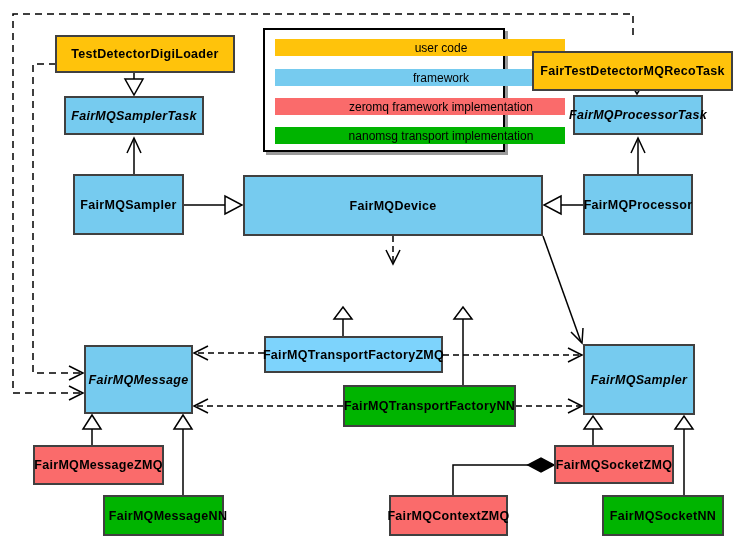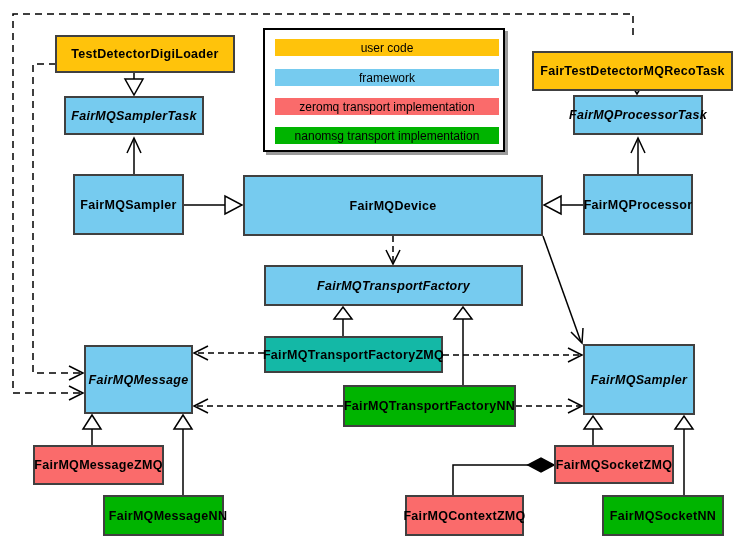--- a/index.html
+++ b/index.html
@@ -14,23 +14,23 @@
     font-weight:bold;font-size:12.5px;letter-spacing:.3px;color:#000;
     text-align:center;white-space:nowrap;
   }
   .abstract{font-style:italic;}
   .legend{
     position:absolute;left:263px;top:28px;width:242px;height:124px;
     box-sizing:border-box;border:2px solid #000;background:#fff;
     box-shadow:3px 3px 0 #9a9a9a;
   }
   .legend-bar{
-    position:absolute;left:10px;width:224px;height:17px;
+    position:absolute;left:10px;width:248px;height:17px;
     display:flex;align-items:center;justify-content:center;
-    font-size:12px;color:#000;
+    font-size:12px;color:#000;padding-left:42px;
   }
 </style>
 </head>
 <body>
 
 <div id="canvas">
 
   <svg id="wires" viewBox="0 0 748 549" fill="none" stroke="#000" stroke-width="1.5">
 
     <g>
@@ -140,38 +140,37 @@
   </svg>
 
   <div class="legend">
     <div class="legend-bar" style="top: 9px; background-color: rgb(255, 195, 11);">
         <span>user code</span>
       </div>
     <div class="legend-bar" style="top: 39px; background-color: rgb(118, 203, 239);">
         <span>framework</span>
       </div>
     <div class="legend-bar" style="top: 68px; background-color: rgb(250, 107, 107);">
-        <span>zeromq transport implementation</span>
+        <span>zeromq framework implementation</span>
       </div>
     <div class="legend-bar" style="top: 97px; background-color: rgb(0, 180, 0);">
         <span>nanomsg transport implementation</span>
       </div>
   </div>
 
   <div class="node" style="left: 55px; top: 35px; width: 180px; height: 38px; background-color: rgb(255, 195, 11);">TestDetectorDigiLoader</div>
   <div class="node" style="left: 532px; top: 35px; width: 201px; height: 40px; background-color: rgb(255, 195, 11); margin-top: 16px;">FairTestDetectorMQRecoTask</div>
   <div class="node abstract" style="left: 64px; top: 96px; width: 140px; height: 39px; background-color: rgb(118, 203, 239);">FairMQSamplerTask</div>
   <div class="node abstract" style="left: 573px; top: 95px; width: 130px; height: 40px; background-color: rgb(118, 203, 239);">FairMQProcessorTask</div>
   <div class="node" style="left: 73px; top: 174px; width: 111px; height: 61px; background-color: rgb(118, 203, 239);">FairMQSampler</div>
   <div class="node" style="left: 243px; top: 175px; width: 300px; height: 61px; background-color: rgb(118, 203, 239);">FairMQDevice</div>
   <div class="node" style="left: 583px; top: 174px; width: 110px; height: 61px; background-color: rgb(118, 203, 239);">FairMQProcessor</div>
-  <div class="node abstract" style="left: 264px; top: 265px; width: 259px; height: 41px; background-color: rgb(118, 203, 239);">FairMQTransportFactory</div>
-  <div class="node" style="left: 264px; top: 336px; width: 179px; height: 37px; background-color: #14b8a6;">FairMQTransportFactoryZMQ</div>
+  <div class="node" style="left: 264px; top: 336px; width: 179px; height: 37px; background-color: #7dd3fc;">FairMQTransportFactoryZMQ</div>
   <div class="node" style="left: 343px; top: 385px; width: 173px; height: 42px; background-color: rgb(0, 180, 0);">FairMQTransportFactoryNN</div>
   <div class="node abstract" style="left: 84px; top: 345px; width: 109px; height: 69px; background-color: rgb(118, 203, 239);">FairMQMessage</div>
   <div class="node abstract" style="left: 583px; top: 344px; width: 112px; height: 71px; background-color: rgb(118, 203, 239);">FairMQSampler</div>
   <div class="node" style="left: 33px; top: 445px; width: 131px; height: 40px; background-color: rgb(250, 107, 107);">FairMQMessageZMQ</div>
   <div class="node" style="left: 103px; top: 495px; width: 121px; height: 41px; background-color: rgb(0, 180, 0); padding-left: 9px;">FairMQMessageNN</div>
   <div class="node" style="left: 554px; top: 445px; width: 120px; height: 39px; background-color: rgb(250, 107, 107);">FairMQSocketZMQ</div>
-  <div class="node" style="left: 405px; top: 495px; width: 119px; height: 41px; background-color: rgb(250, 107, 107);">FairMQContextZMQ</div>
+  <div class="node" style="left: 389px; top: 495px; width: 119px; height: 41px; background-color: rgb(250, 107, 107);">FairMQContextZMQ</div>
   <div class="node" style="left: 602px; top: 495px; width: 122px; height: 41px; background-color: rgb(0, 180, 0);">FairMQSocketNN</div>
 
 </div>
 
 </body></html>

